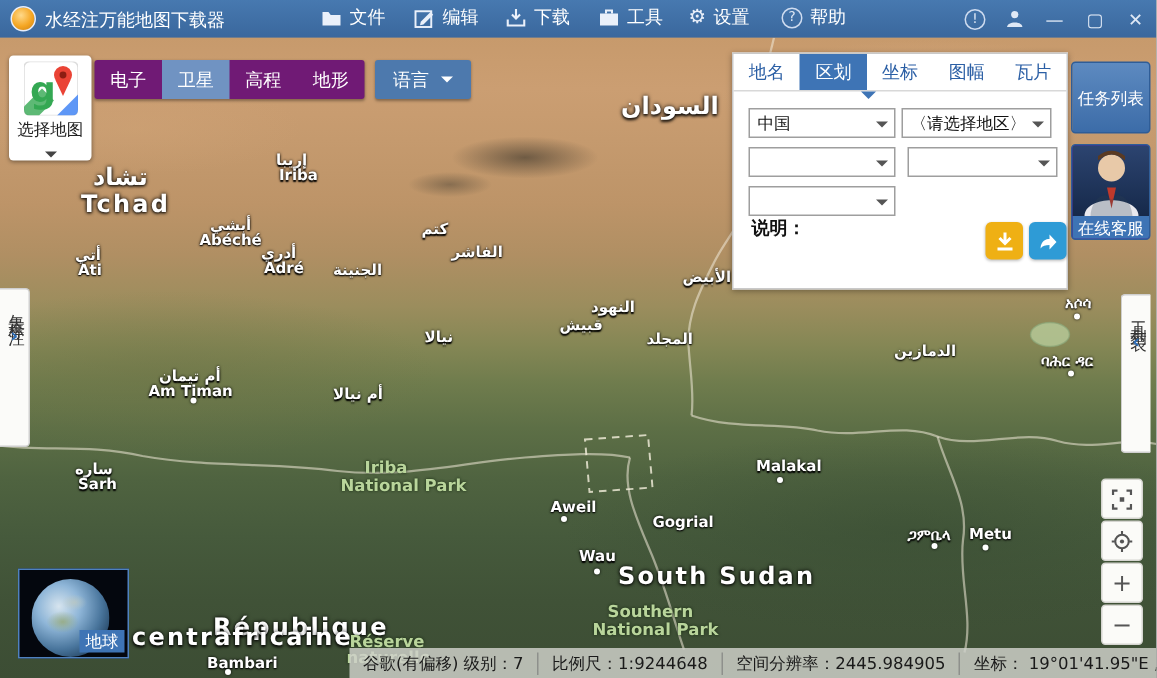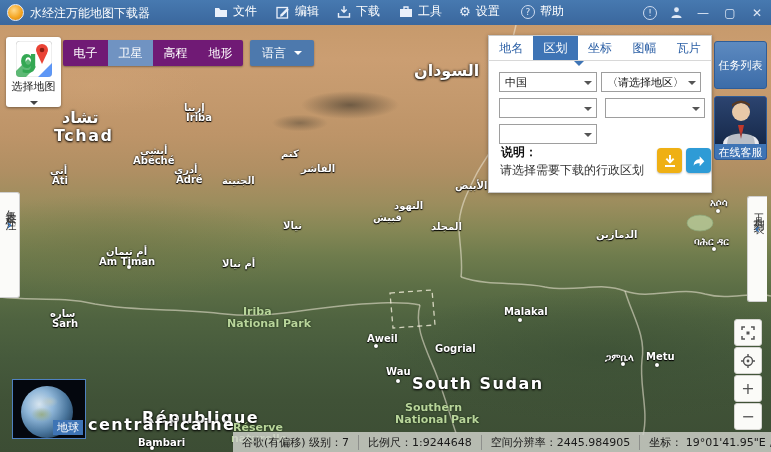--- a/index.html
+++ b/index.html
@@ -316,21 +316,20 @@
       </div>
     </div>
     <div class="dd-row" style="left:10px; top:88px;">
       <div class="dropdown" style="width:98px;">
         <span></span>
         <span class="dd-caret"></span>
       </div>
     </div>
 
     <div class="note-label">说明：</div>
-    <div class="note-text">请选择需要下载的行政区划</div>
 
     <div class="panel-btn btn-download">
       <svg width="16" height="16" viewBox="0 0 24 24">
         <path d="M12 3 v10 M6.5 8.5 L12 14 L17.5 8.5" fill="none" stroke="#fff" stroke-width="3"></path>
         <path d="M4.5 19.5 h15" stroke="#fff" stroke-width="3"></path>
       </svg>
     </div>
     <div class="panel-btn btn-share">
       <svg width="16" height="16" viewBox="0 0 24 24">
         <path d="M4 19 C4.5 11 9.5 9.5 13 9.5 V5 l7 7.5 -7 7.5 V15.5 C9 15.5 6 16 4 19 Z" fill="#fff"></path>

